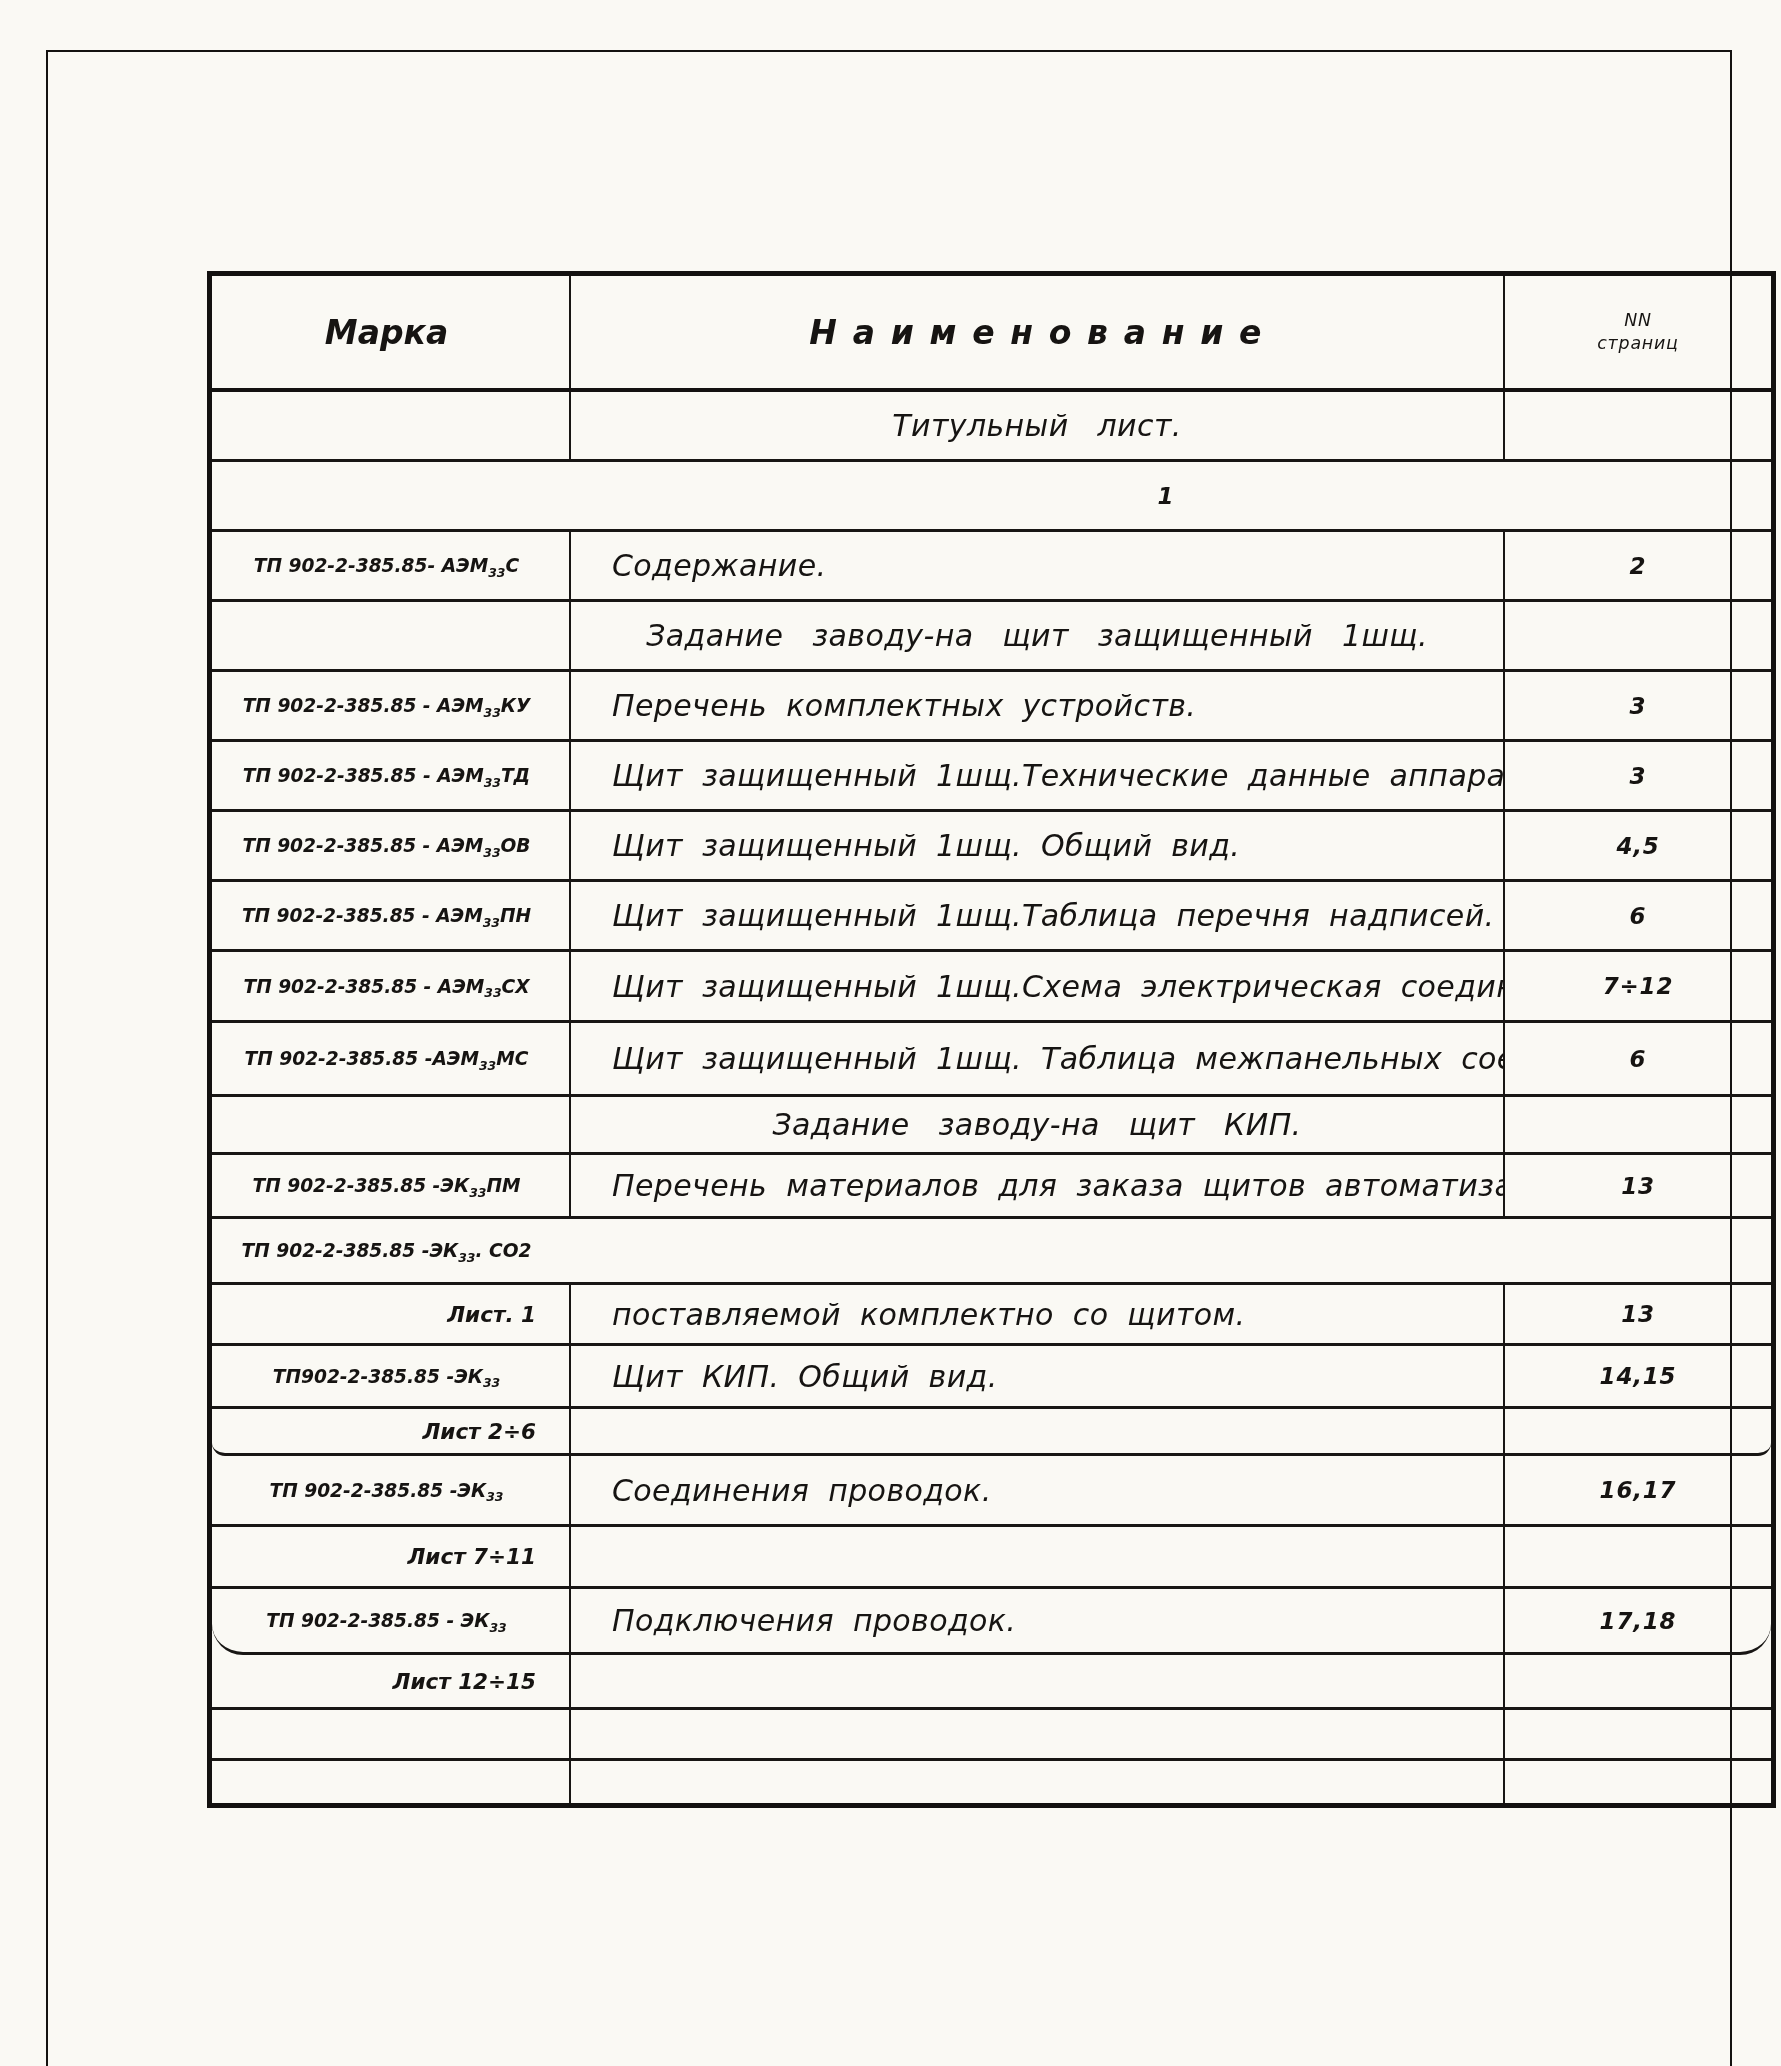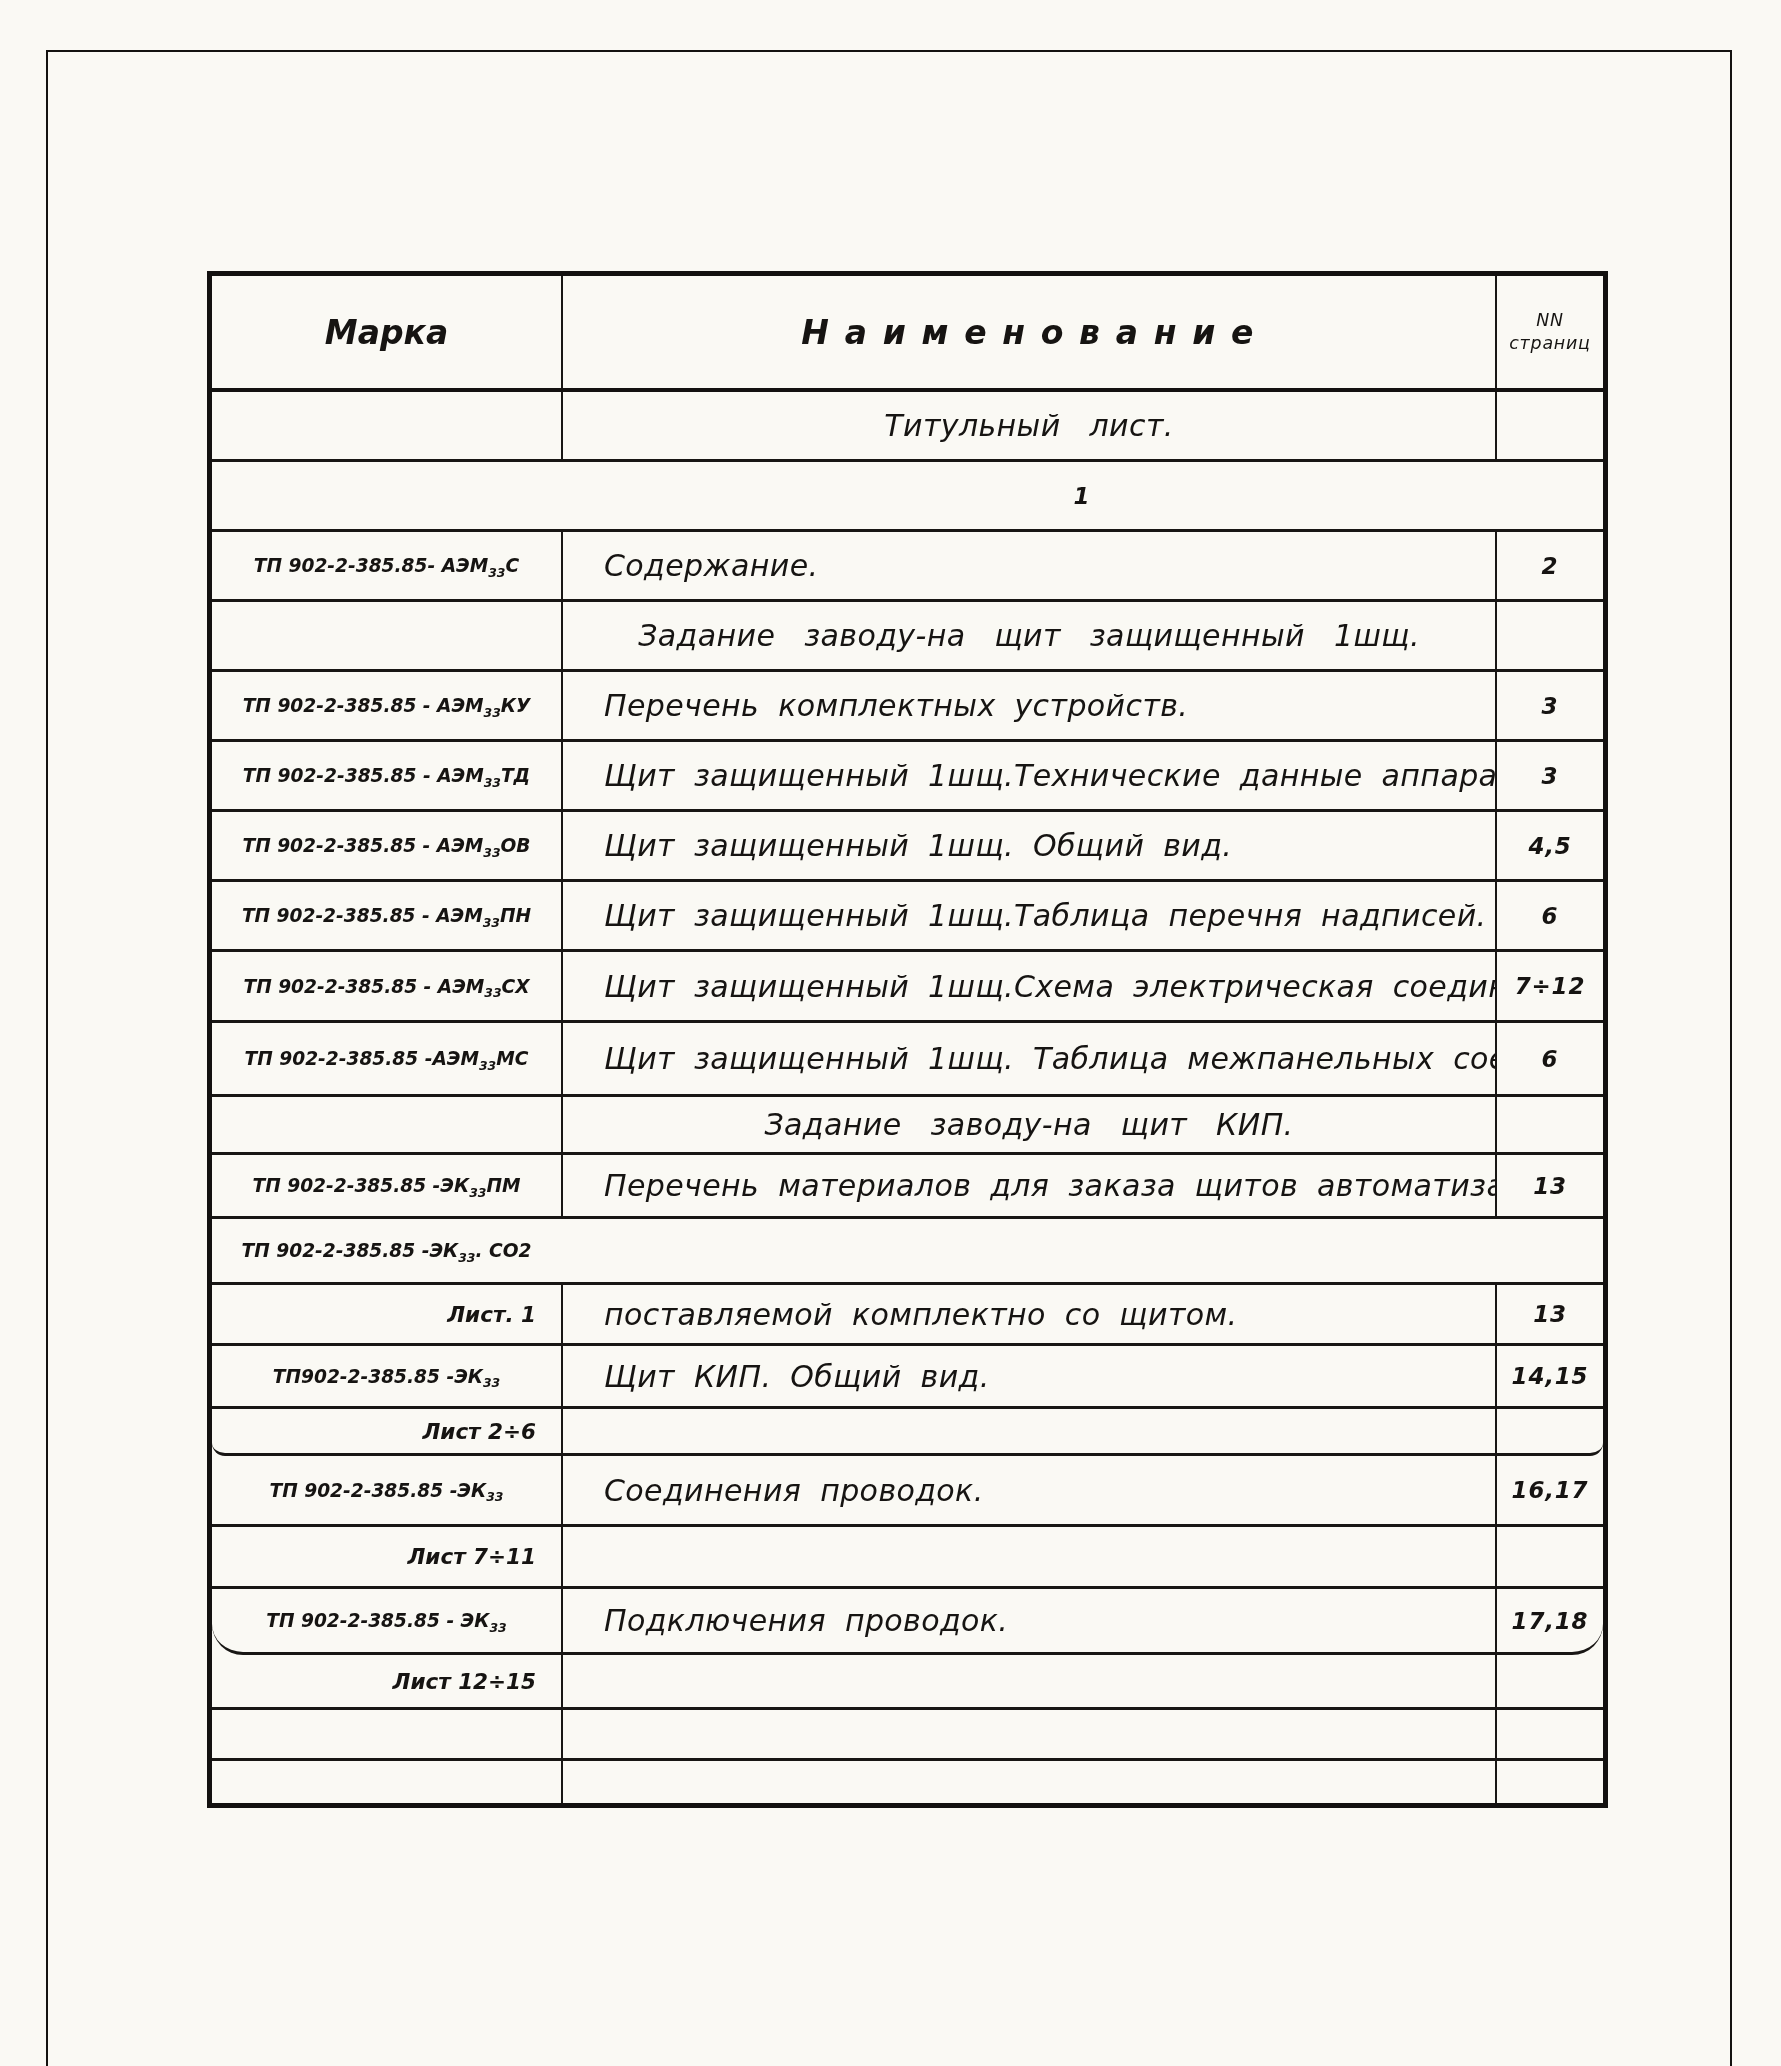--- a/index.html
+++ b/index.html
@@ -5,29 +5,29 @@
   html,body{margin:0;padding:0;background:#e8e6e0;}
   .sheet{
     position:relative; width:1781px; height:2582px;
     background:#faf9f4; color:#161412; overflow:hidden;
     font-family:"DejaVu Sans", sans-serif; font-style:italic;
   }
   
   .frame{position:absolute; left:46px; top:50px; width:1686px; height:2473px;
     border:2.5px solid #141210; box-sizing:border-box;}
   
-  .toc{position:absolute; left:207px; top:271px; width:1401px; height:1537px;
+  .toc{position:absolute; left:207px; top:271px; width:1569px; height:1537px;
     border:5px solid #131110; box-sizing:border-box; display:flex; flex-direction:column; overflow:hidden;}
   .thead{display:flex; height:112px; border-bottom:4.5px solid #131110; flex:none;}
   .trow{display:flex; border-bottom:3.7px solid #181614; flex:none; box-sizing:border-box;}
   .trow:last-child{border-bottom:none;}
   .cell{box-sizing:border-box; display:flex; align-items:center; overflow:hidden;}
   .c-mark{width:349px; flex:none; padding:0 5.8px; justify-content:center; text-align:center;}
   .c-name{width:936px; flex:none; border-left:2.5px solid #181614; border-right:2.5px solid #181614;
-    padding:0 12.4px 0 41px; word-spacing:9px;}
+    padding:0 12.4px 0 41px; word-spacing:9px;margin-left:8px;}
   .c-pages{flex:1; justify-content:center; text-align:center;}
   .hdr{font-size:33px; font-weight:bold; justify-content:center; padding:0;}
   .hdr.spread{letter-spacing:15.7px; padding-left:12.4px;}
   .pgh{flex-direction:column; justify-content:center; font-size:17.4px; font-weight:normal; line-height:23px; letter-spacing:0.8px;}
   .name-txt{font-size:30px; font-weight:normal; letter-spacing:0.4px; white-space:nowrap;}
   .c-name.centered{justify-content:center; padding-left:12.4px; word-spacing:19px;}
   .c-name.wide{letter-spacing:5.8px; word-spacing:29px;}
   .mark-txt{font-size:18.6px; font-weight:600; letter-spacing:0; white-space:nowrap;}
   .mark-sub{font-size:12.4px; position:relative; top:6.6px; font-weight:600;}
   .c-mark.listref{justify-content:flex-end; padding-right:25px;}

